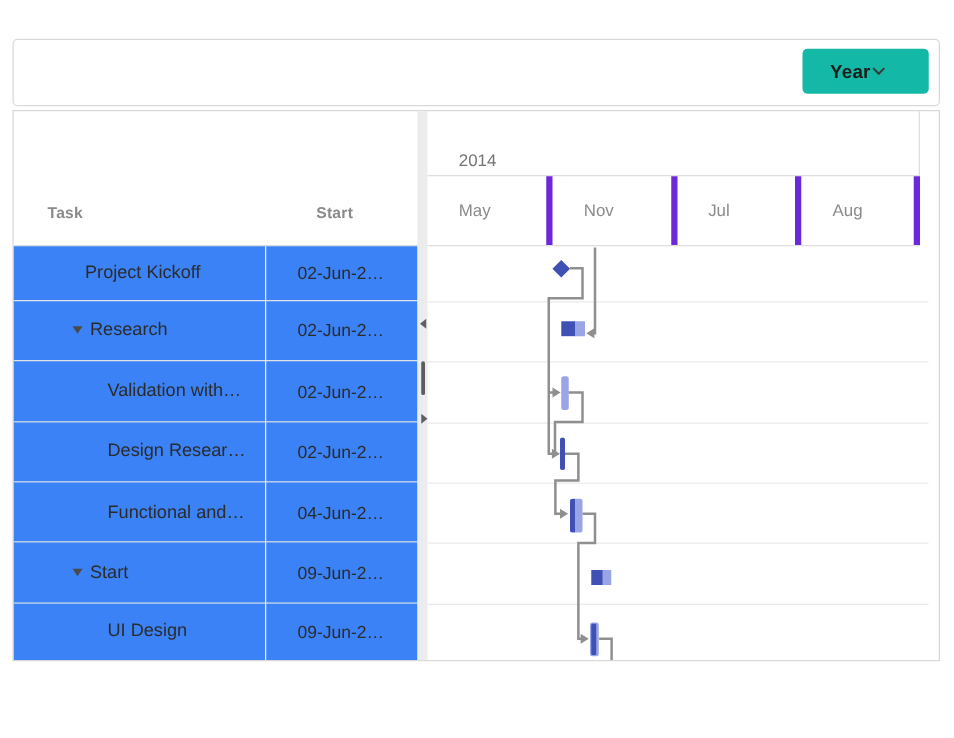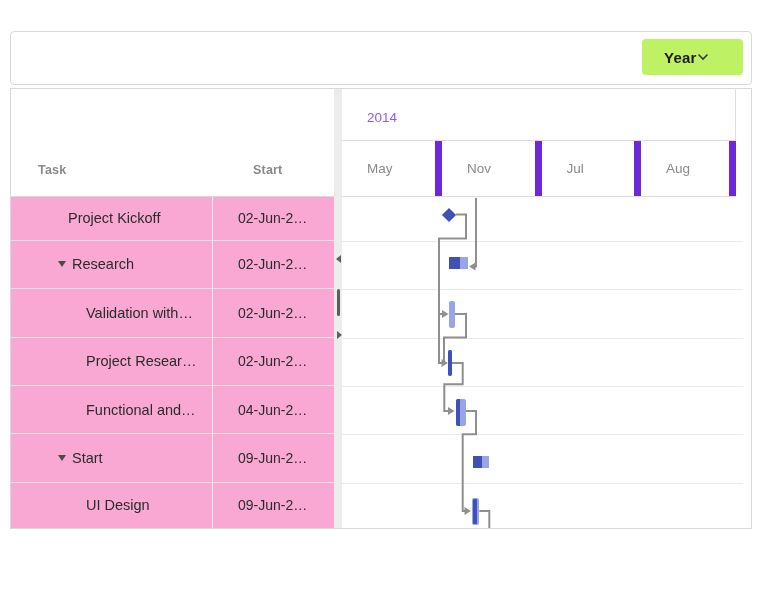--- a/index.html
+++ b/index.html
@@ -1,55 +1,55 @@
 <!DOCTYPE html>
 <html><head>
 <meta charset="utf-8">
 <style>
   html,body{margin:0;padding:0;background:#fff;}
   .stage{position:relative;width:763px;height:590px;background:#fff;overflow:hidden;
          font-family:"Liberation Sans", sans-serif;color:#303030;}
   
   .toolbar{position:absolute;left:10px;top:31px;width:740px;height:52px;background:#fff;
            border:1px solid #d9d9d9;border-radius:4px;}
-  .dropdown{position:absolute;right:8px;top:7px;width:101px;height:36px;background:#bef264;
+  .dropdown{position:absolute;right:8px;top:7px;width:101px;height:36px;background:#14b8a6;
             border-radius:4px;display:flex;align-items:center;justify-content:flex-start;
             padding:0 10px 0 22px;box-sizing:border-box;cursor:pointer;}
   .dropdown .val{font-size:15px;font-weight:bold;color:#1b1b1b;letter-spacing:.2px;}
   
   .grid{position:absolute;left:10px;top:88px;width:740px;height:439px;background:#fff;
         border:1px solid #d9d9d9;box-sizing:content-box;}
   
   .left-pane{position:absolute;left:0;top:0;width:323px;height:439px;}
   .left-header{position:absolute;left:0;top:0;width:323px;height:108px;border-bottom:1px solid #d9d9d9;box-sizing:border-box;}
   .col-label{position:absolute;bottom:19px;font-size:12.5px;font-weight:bold;color:#8a8a8a;letter-spacing:.2px;}
   .col-label.task{left:27px;}
   .col-label.start{left:242px;}
   .col-divider{position:absolute;left:201px;top:108px;width:1px;height:331px;background:#ececec;}
   .t-row{position:absolute;left:0;width:323px;box-sizing:border-box;border-bottom:1px solid #e3e3e3;
-         display:flex;align-items:center;font-size:14.5px;color:#2b2b2b;background:#f9a8d4;cursor:default;}
+         display:flex;align-items:center;font-size:14.5px;color:#2b2b2b;background:#3b82f6;cursor:default;}
   .t-row:last-child{border-bottom:none;}
   .toggle{display:inline-block;width:0;height:0;border-left:4.5px solid transparent;border-right:4.5px solid transparent;
           border-top:6px solid #4a4a4a;margin-right:6px;cursor:pointer;}
   .start-val{position:absolute;left:227px;font-size:14px;color:#2b2b2b;}
   
   .splitter{position:absolute;left:323px;top:0;width:8px;height:439px;background:#ececec;cursor:col-resize;}
   .sp-arrow-left{position:absolute;left:1.5px;top:166px;width:0;height:0;
       border-top:4px solid transparent;border-bottom:4px solid transparent;border-right:5px solid #616161;cursor:pointer;}
   .sp-handle{position:absolute;left:2.5px;top:200px;width:3px;height:27px;background:#5d5d5d;border-radius:2px;cursor:col-resize;}
   .sp-arrow-right{position:absolute;left:2.5px;top:242px;width:0;height:0;
       border-top:4px solid transparent;border-bottom:4px solid transparent;border-left:5px solid #616161;cursor:pointer;}
   
   .tl-header{position:absolute;left:331px;top:0;width:409px;height:108px;}
   .year-cell{position:absolute;left:0;top:0;width:394px;height:52px;border-bottom:1px solid #dedede;
              border-right:1px solid #dedede;box-sizing:border-box;}
-  .year-cell span{position:absolute;left:25px;top:21px;font-size:13.5px;color:#8b5cf6;}
+  .year-cell span{position:absolute;left:25px;top:32px;font-size:13.5px;color:#737373;}
   .months{position:absolute;left:0;top:52px;width:394px;height:56px;display:flex;
           border-bottom:1px solid #dedede;box-sizing:border-box;}
-  .month-cell{box-sizing:border-box;border-right:7px solid #6d28d9;display:flex;align-items:center;}
+  .month-cell{box-sizing:border-box;border-right:5px solid #6d28d9;display:flex;align-items:center;}
   .month-cell span{margin-left:25px;font-size:13.5px;color:#8a8a8a;}
   
   .chart{position:absolute;left:331px;top:108px;width:401px;height:331px;overflow:hidden;}
   .chart-gridline{position:absolute;left:0;width:401px;height:1px;background:#eaeaea;}
   .dep-svg{position:absolute;left:0;top:0;}
   .bar{position:absolute;border-radius:2px;overflow:hidden;cursor:pointer;}
   .bar .fill{position:absolute;top:0;bottom:0;left:0;}
   .summary{border-radius:0;}
   .milestone{position:absolute;transform:rotate(45deg);cursor:pointer;}
 </style>
@@ -82,21 +82,21 @@
           <div class="t-row" style="top: 151.5px; height: 48.5px; padding-left: 47px;">
             <span class="toggle"></span>
             <span>Research</span>
             <span class="start-val">02-Jun-2…</span>
           </div>
           <div class="t-row" style="top: 200px; height: 48.5px; padding-left: 75px;">
             <span>Validation with…</span>
             <span class="start-val">02-Jun-2…</span>
           </div>
           <div class="t-row" style="top: 248.5px; height: 48.5px; padding-left: 75px;">
-            <span>Project Resear…</span>
+            <span>Design Resear…</span>
             <span class="start-val">02-Jun-2…</span>
           </div>
           <div class="t-row" style="top: 297px; height: 48px; padding-left: 75px;">
             <span>Functional and…</span>
             <span class="start-val">04-Jun-2…</span>
           </div>
           <div class="t-row" style="top: 345px; height: 48.5px; padding-left: 47px;">
             <span class="toggle"></span>
             <span>Start</span>
             <span class="start-val">09-Jun-2…</span>

